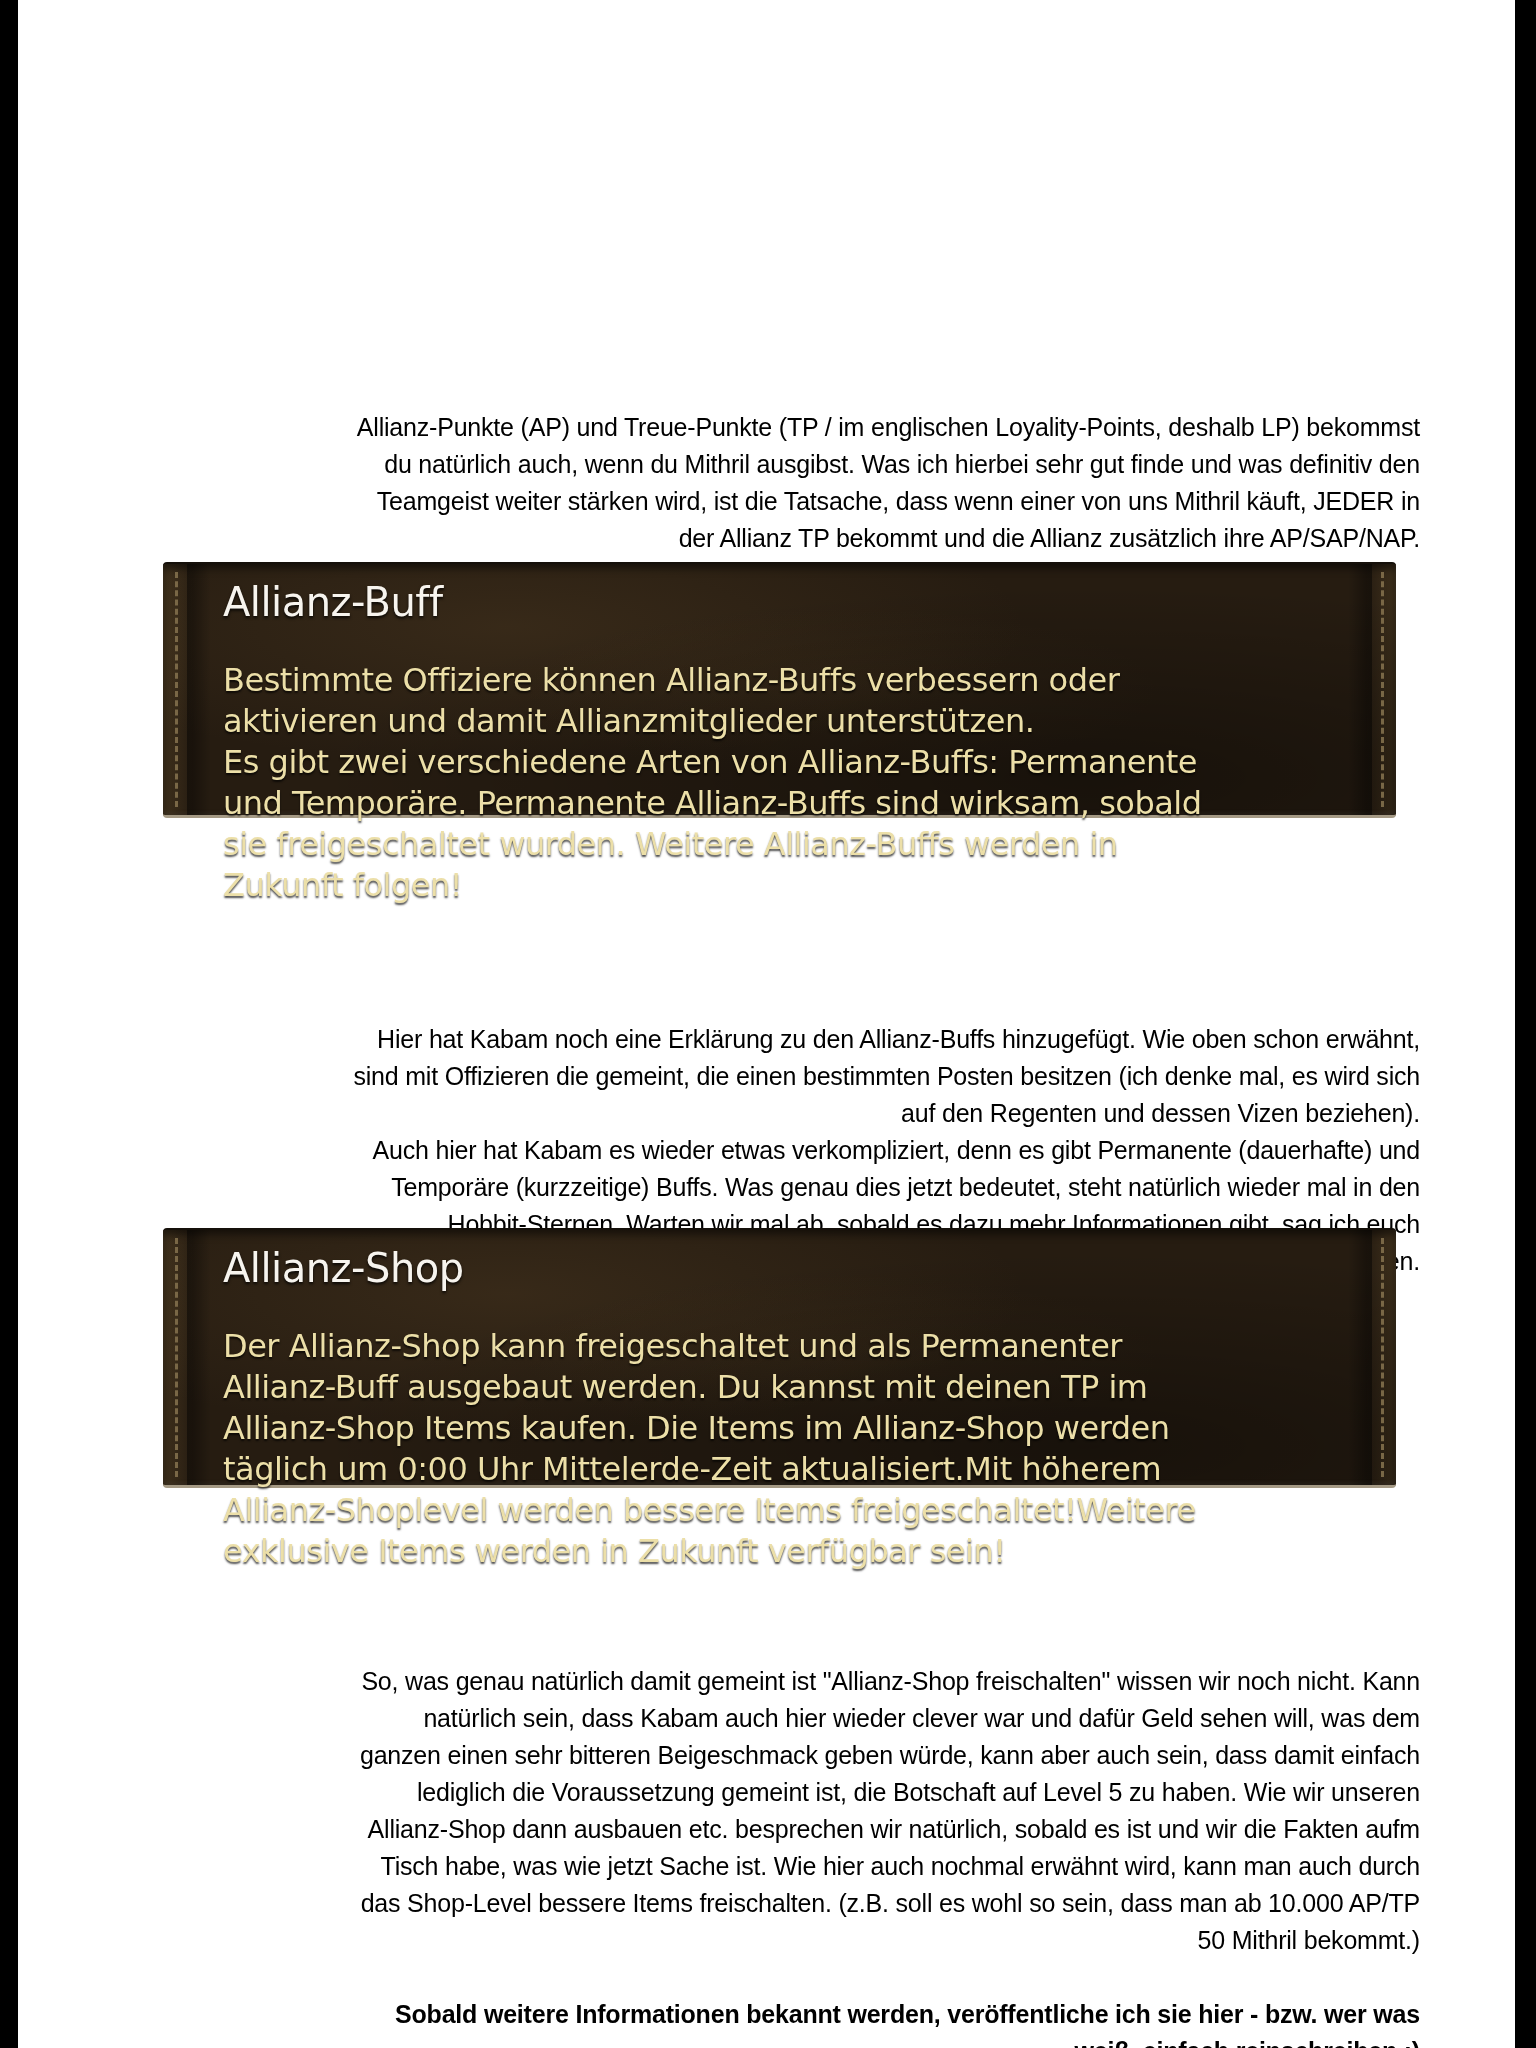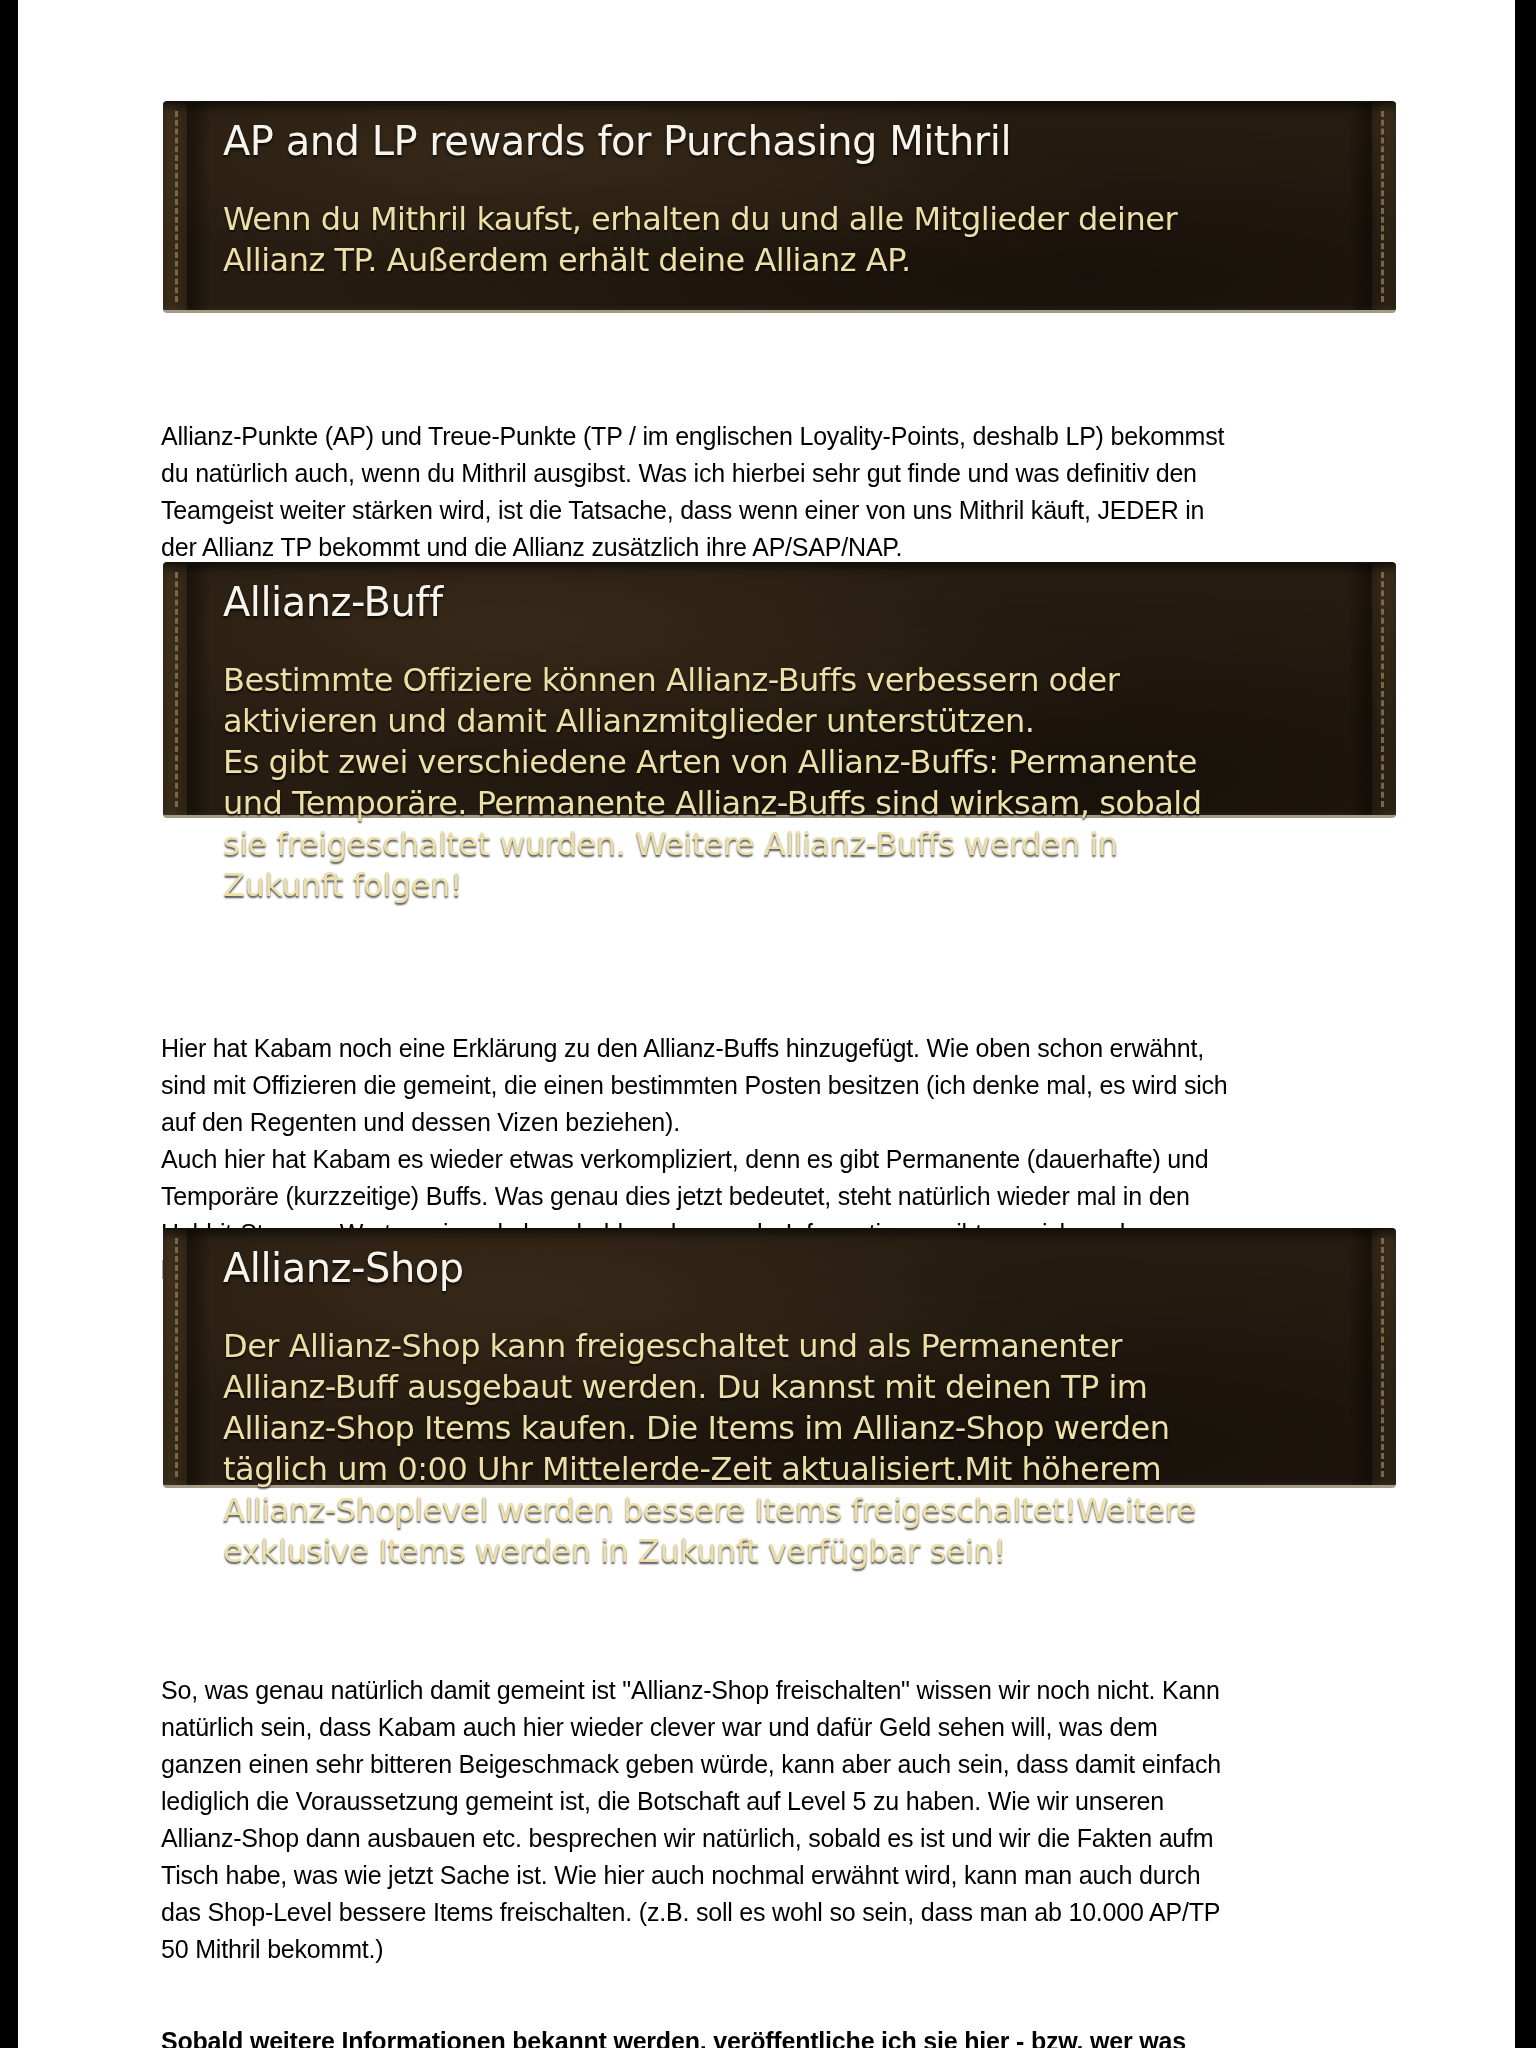--- a/index.html
+++ b/index.html
@@ -80,40 +80,31 @@
     width:1268px;
     color:#000000;
     font-size:25px;
     line-height:37px;
     letter-spacing:-0.2px;
     white-space:pre-line;
   }
   #para-1{top:372px;}
   #para-2{top:984px;}
   #para-3{top:1626px;}
-  .paragraph-block p{margin:9px;white-space:pre-line;}
+  .paragraph-block p{margin:0;white-space:pre-line;text-align:right;}
   .paragraph-block p.bold{font-weight:bold;}
 </style>
 </head>
 <body>
 
 <div class="page">
 
   <div class="edge-bar left"></div>
   <div class="edge-bar right"></div>
 
-  <div class="banner" id="banner-1">
-    <div class="seam-shade left"></div>
-    <div class="seam-shade right"></div>
-    <div class="stitch left"></div>
-    <div class="stitch right"></div>
-    <h2 class="banner-title">AP and LP rewards for Purchasing Mithril</h2>
-    <div class="banner-body">Wenn du Mithril kaufst, erhalten du und alle Mitglieder deiner
-Allianz TP. Außerdem erhält deine Allianz AP.</div>
-  </div>
 
   <div class="paragraph-block" id="para-1">
     <p>Allianz-Punkte (AP) und Treue-Punkte (TP / im englischen Loyality-Points, deshalb LP) bekommst
 du natürlich auch, wenn du Mithril ausgibst. Was ich hierbei sehr gut finde und was definitiv den
 Teamgeist weiter stärken wird, ist die Tatsache, dass wenn einer von uns Mithril käuft, JEDER in
 der Allianz TP bekommt und die Allianz zusätzlich ihre AP/SAP/NAP.</p>
   </div>
 
   <div class="banner" id="banner-2">
     <div class="seam-shade left"></div>

